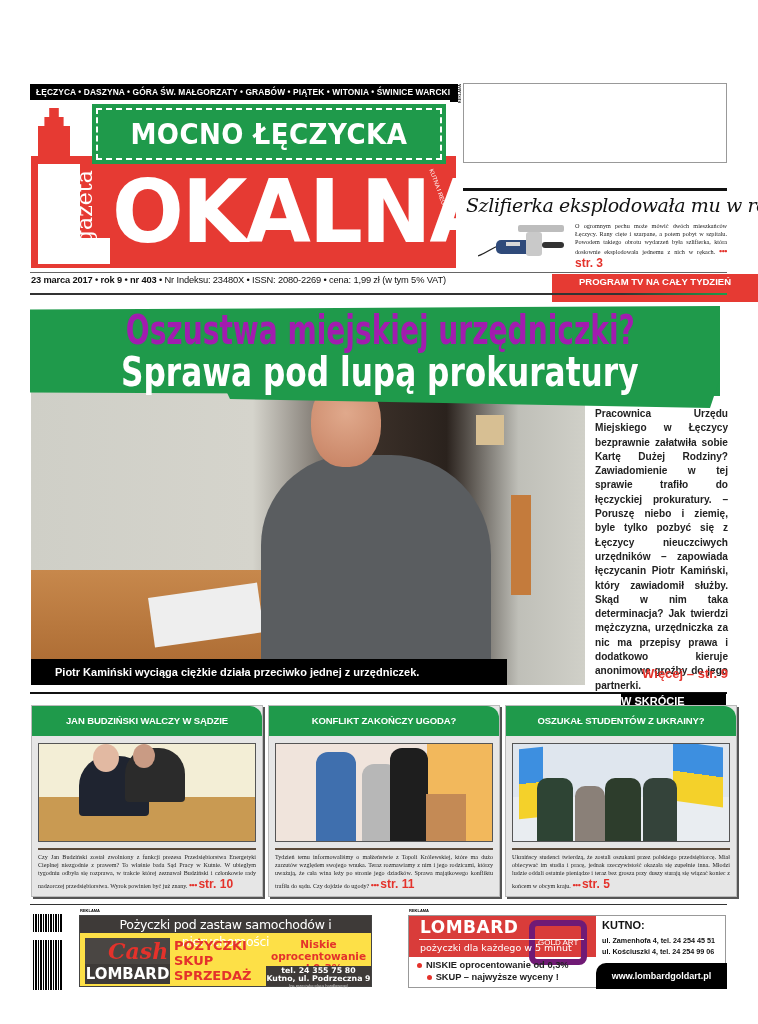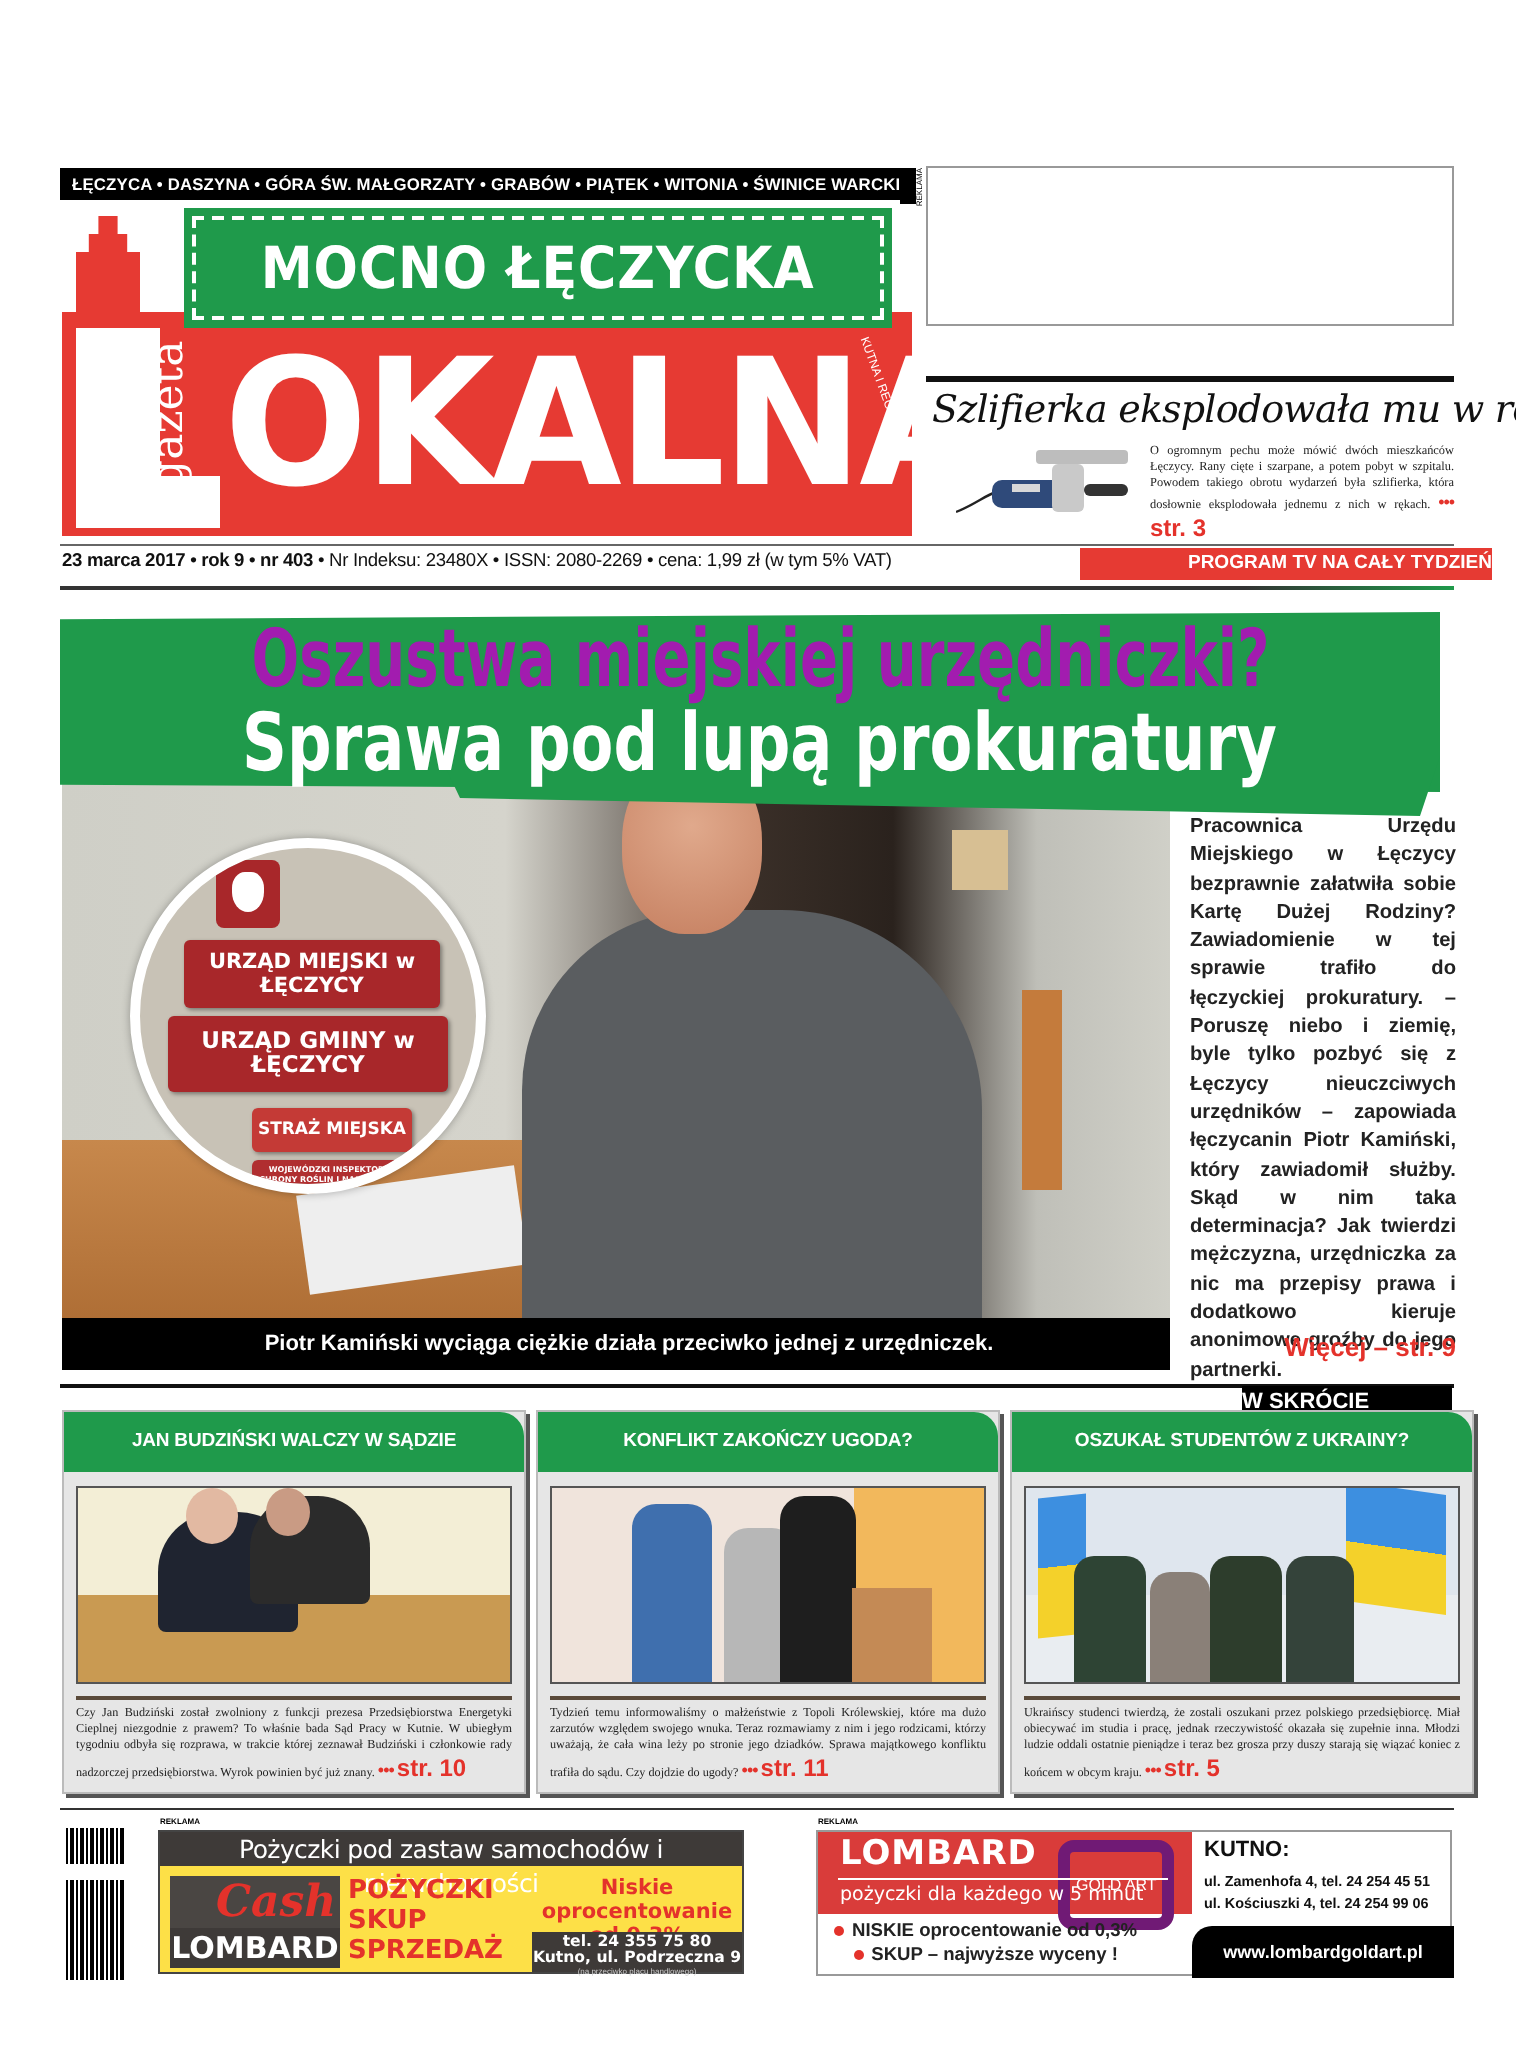--- a/index.html
+++ b/index.html
@@ -45,21 +45,21 @@
   .sz-title { left: 466px; top: 194px; font: italic 19px "DejaVu Serif", serif; color: #111; letter-spacing: -0.4px; white-space: nowrap; }
   .grinder { left: 478px; top: 222px; width: 88px; height: 40px; }
   .sz-text { left: 575px; top: 222px; width: 152px; font: 6.2px "Liberation Serif", serif; line-height: 8.2px; text-align: justify; color: #222; }
   .red-ref { color: #e4322b; font: bold 12px "Liberation Sans", sans-serif; }
   .dots { color: #e4322b; font-weight: bold; font-size: 9px; letter-spacing: -0.5px; }
 
   
   .info-rule { left: 30px; top: 272px; width: 697px; height: 1px; background: #666; }
   .info { left: 31px; top: 275px; font: 9.3px "Liberation Sans", sans-serif; white-space: nowrap; letter-spacing: -0.15px; }
   .info b { font-weight: bold; }
-  .tv { left: 540px; top: 274px; width: 206px; height: 16px; background: #e63a33; color: #fff; font: bold 9.5px "Liberation Sans", sans-serif; text-align: right; line-height: 16px; }
+  .tv { left: 552px; top: 274px; width: 206px; height: 28px; background: #e63a33; color: #fff; font: bold 9.5px "Liberation Sans", sans-serif; text-align: center; line-height: 16px; }
   .info-rule2 { left: 30px; top: 293px; width: 697px; height: 2px; background: linear-gradient(90deg,#333 85%, #1f9a4b); }
 
   
   .head-bg { left: 30px; top: 306px; width: 690px; height: 90px; background: #1f9a4b; clip-path: polygon(0 4%, 100% 0, 100% 100%, 0 96%); }
   .head-bg2 { left: 220px; top: 378px; width: 500px; height: 30px; background: #1f9a4b; clip-path: polygon(0 0, 100% 0, 98% 100%, 2% 70%); }
   .head1 { left: 40px; top: 308px; width: 680px; text-align: center; color: #a21caf; font: bold 40px "DejaVu Sans Condensed", "DejaVu Sans", sans-serif; line-height: 44px; white-space: nowrap; }
   .head1 span, .head2 span { display: inline-block; transform: scaleX(0.78); transform-origin: center; }
   .head2 { left: 40px; top: 350px; width: 680px; text-align: center; color: #fff; font: bold 40px "DejaVu Sans", sans-serif; line-height: 44px; white-space: nowrap; }
 
   
@@ -67,21 +67,21 @@
   .desk { position: absolute; left: 0; top: 195px; width: 360px; height: 115px; background: linear-gradient(180deg,#c7884c,#a8672f); }
   .door-glow { position: absolute; left: 445px; top: 40px; width: 28px; height: 30px; background: #d7bf93; }
   .man-body { position: absolute; left: 230px; top: 80px; width: 230px; height: 230px; background: #5a5d60; border-radius: 90px 100px 10px 10px; }
   .man-head { position: absolute; left: 280px; top: 2px; width: 70px; height: 90px; background: radial-gradient(circle at 50% 40%, #e0a98c, #c57f60); border-radius: 48% 48% 45% 45%; }
   .chair { position: absolute; left: 480px; top: 120px; width: 20px; height: 100px; background: #c47b3c; }
   .papers { position: absolute; left: 120px; top: 215px; width: 110px; height: 50px; background: #eee; transform: rotate(-8deg); }
   .circle { position: absolute; left: 34px; top: 44px; width: 178px; height: 178px; border-radius: 50%; border: 5px solid #fff; background: #c8c2b6; overflow: hidden; box-shadow: 0 0 4px rgba(0,0,0,.3); }
   .sign { position: absolute; background: #a8272a; color: #fff; font: bold 10.5px "DejaVu Sans", sans-serif; text-align: center; line-height: 12px; border-radius: 3px; box-shadow: 1px 1px 2px rgba(0,0,0,.4); }
   .eagle { position: absolute; left: 38px; top: 6px; width: 32px; height: 34px; background: #a8272a; border-radius: 4px; }
   .eagle::after { content: ""; position: absolute; left: 8px; top: 6px; width: 16px; height: 20px; background: #fff; border-radius: 40% 40% 50% 50%; }
-  .caption { position: absolute; left: 0; bottom: 0; width: 554px; height: 26px; background: #000; color: #fff; font: bold 11px "Liberation Sans", sans-serif; line-height: 26px; padding-left: 13px; text-align: center; }
+  .caption { position: absolute; left: 0; bottom: 0; width: 476px; height: 26px; background: #000; color: #fff; font: bold 11px "Liberation Sans", sans-serif; line-height: 26px; padding-left: 24px; }
 
   
   .lead { left: 595px; top: 407px; width: 133px; font: bold 10.1px "Liberation Sans", sans-serif; line-height: 14.3px; text-align: justify; color: #222; }
   .more { left: 595px; top: 666px; width: 133px; text-align: right; color: #e4322b; font: bold 13px "Liberation Sans", sans-serif; }
 
   
   .skr-rule { left: 30px; top: 692px; width: 697px; height: 2px; background: #111; }
   .skr-label { left: 621px; top: 693px; width: 105px; height: 16px; background: #000; color: #fff; font: bold 11px "Liberation Sans", sans-serif; line-height: 16px; }
 
   .brief { top: 705px; width: 232px; height: 192px; background: #e6e6e6; border: 1px solid #bbb; }
@@ -152,27 +152,20 @@
 <div class="abs tv">PROGRAM TV NA CAŁY TYDZIEŃ</div>
 <div class="abs info-rule2"></div>
 
 <div class="abs photo">
   <div class="desk"></div>
   <div class="papers"></div>
   <div class="door-glow"></div>
   <div class="chair"></div>
   <div class="man-body"></div>
   <div class="man-head"></div>
-  <div class="circle">
-    <div class="eagle"></div>
-    <div class="sign" style="left:22px;top:46px;width:128px;height:34px;padding-top:5px;">URZĄD MIEJSKI w ŁĘCZYCY</div>
-    <div class="sign" style="left:14px;top:84px;width:140px;height:38px;padding-top:6px;font-size:11.5px;">URZĄD GMINY w ŁĘCZYCY</div>
-    <div class="sign" style="left:56px;top:130px;width:80px;height:22px;padding-top:5px;font-size:8.5px;background:#c43a36;">STRAŻ MIEJSKA</div>
-    <div class="sign" style="left:56px;top:156px;width:80px;height:20px;padding-top:2px;font-size:4px;line-height:5px;background:#b02e30;">WOJEWÓDZKI INSPEKTORAT OCHRONY ROŚLIN I NASIENNICTWA</div>
-  </div>
   <div class="caption">Piotr Kamiński wyciąga ciężkie działa przeciwko jednej z urzędniczek.</div>
 </div>
 
 <div class="abs head-bg"></div>
 <div class="abs head-bg2"></div>
 <h1 class="abs head1"><span>Oszustwa miejskiej urzędniczki?</span></h1>
 <h1 class="abs head2"><span>Sprawa pod lupą prokuratury</span></h1>
 
 <div class="abs lead">Pracownica Urzędu Miejskiego w Łęczycy bezprawnie załatwiła sobie Kartę Dużej Rodziny? Zawiadomienie w tej sprawie trafiło do łęczyckiej prokuratury. – Poruszę niebo i ziemię, byle tylko pozbyć się z Łęczycy nieuczciwych urzędników – zapowiada łęczycanin Piotr Kamiński, który zawiadomił służby. Skąd w nim taka determinacja? Jak twierdzi mężczyzna, urzędniczka za nic ma przepisy prawa i dodatkowo kieruje anonimowe groźby do jego partnerki.</div>
 <div class="abs more">Więcej – str. 9</div>

